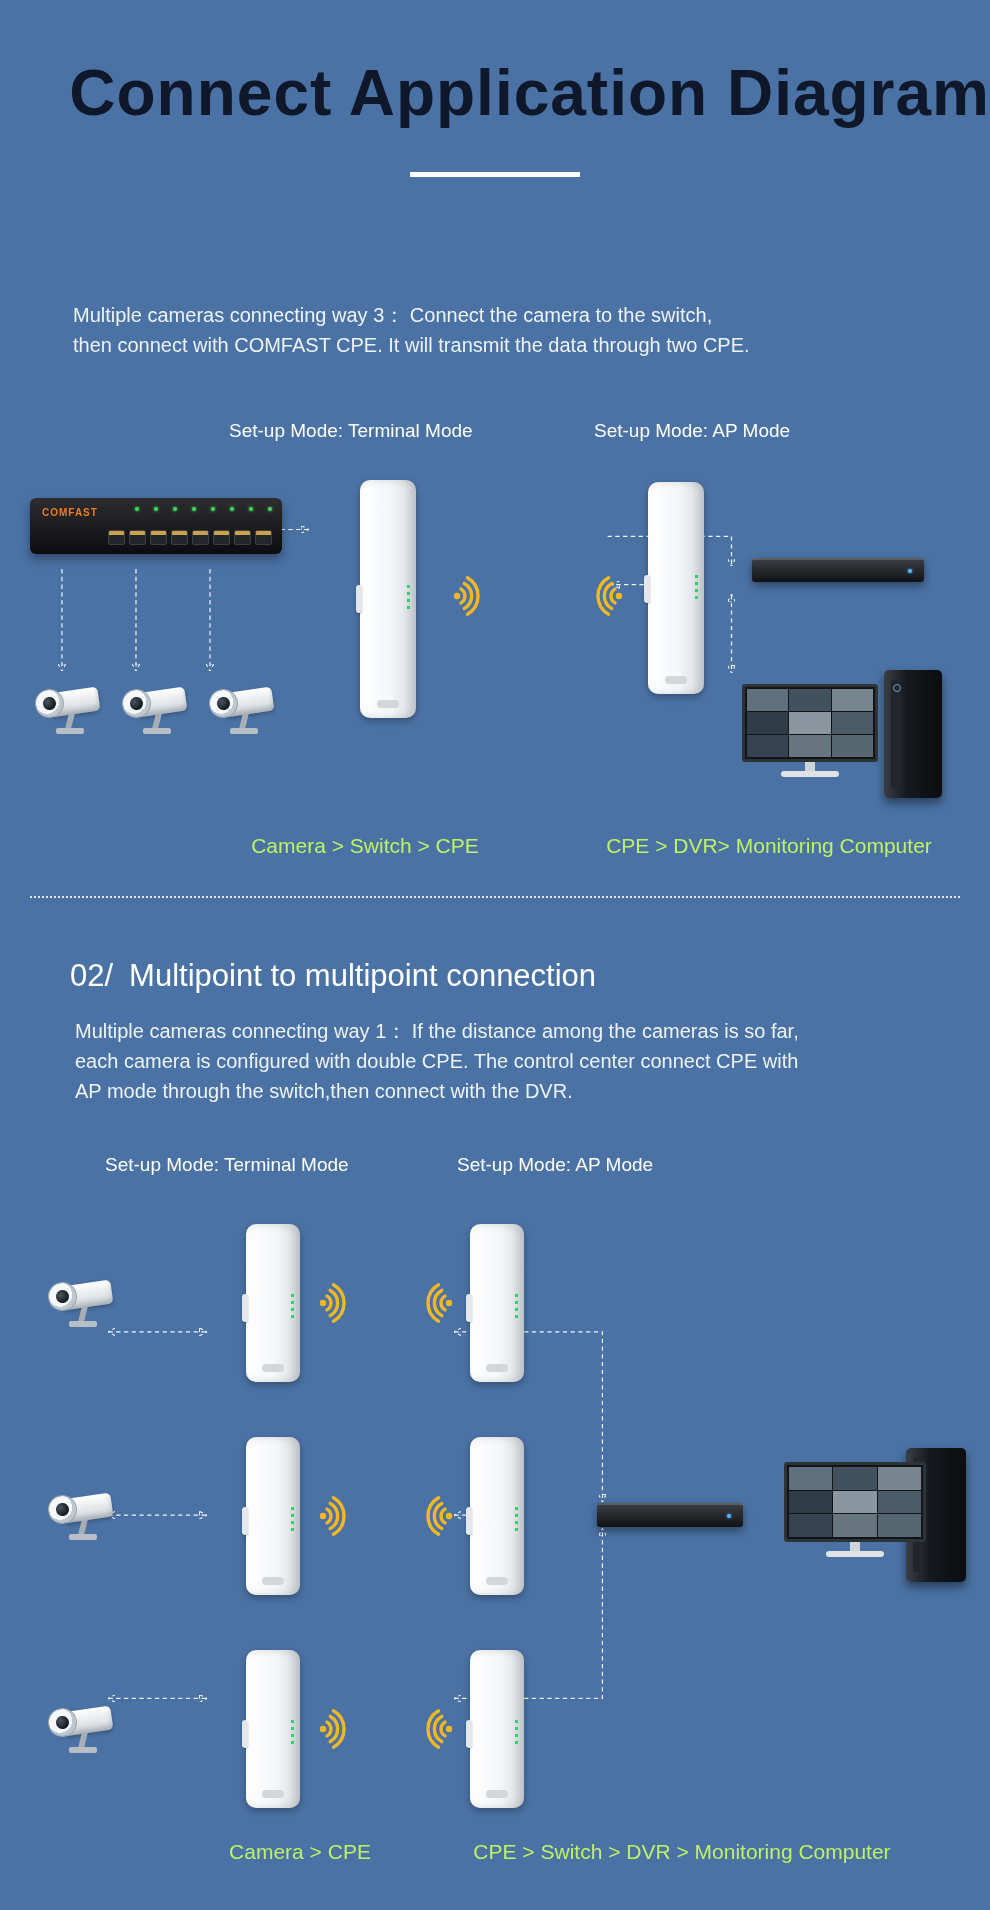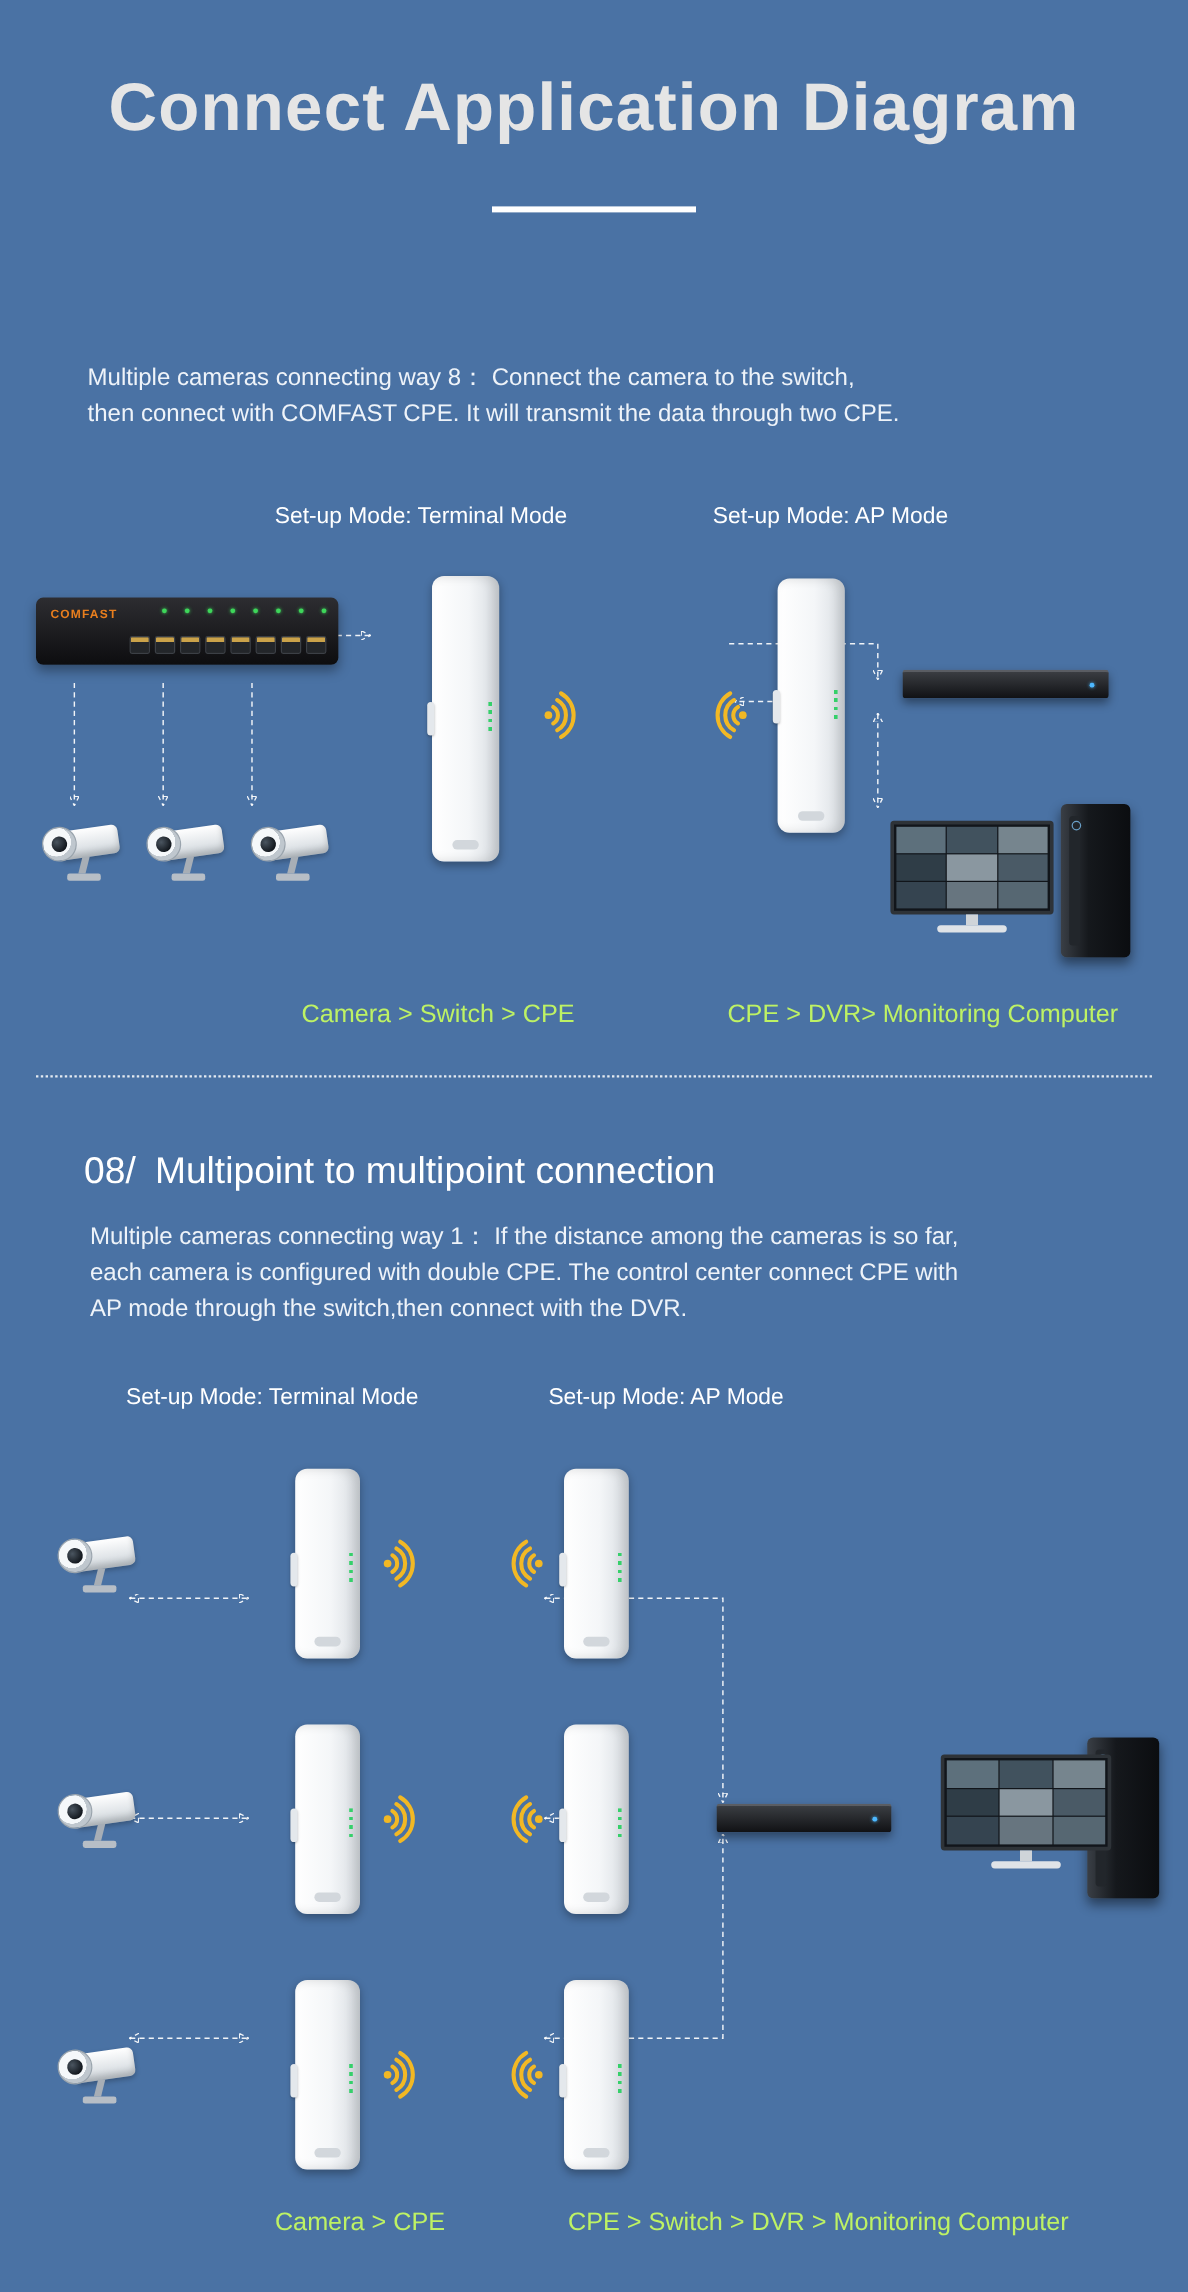--- a/index.html
+++ b/index.html
@@ -1,21 +1,21 @@
 <!DOCTYPE html>
 <html><head>
 <meta charset="utf-8">
 <style>
   html,body{margin:0;padding:0;background:#4a72a4;}
   .page{position:relative;width:990px;height:1910px;background:#4a72a4;overflow:hidden;
         font-family:"Liberation Sans",sans-serif;color:#ffffff;}
 
   
-  .page-title{position:absolute;top:56px;left:0;width:100%;text-align:center;
-              font-size:56px;font-weight:700;letter-spacing:1px;color:#e5e5e5;}
+  .page-title{position:absolute;top:56px;left:0;width:100%;text-align:right;
+              font-size:64px;font-weight:700;letter-spacing:1px;color:#0f172a;}
   .title-underline{position:absolute;top:172px;left:50%;transform:translateX(-50%);
                    width:170px;height:5px;background:#ffffff;}
   .sec-heading{position:absolute;font-size:31px;font-weight:400;color:#ffffff;}
   .sec-heading .num{margin-right:16px;}
   .sec-body{position:absolute;font-size:20px;line-height:30px;color:#eef3f9;font-weight:400;}
   .mode-label{position:absolute;font-size:19px;color:#ffffff;}
   .caption{position:absolute;font-size:21px;color:#bef264;text-align:center;}
   .dotted-sep{position:absolute;left:30px;right:30px;height:0;
               border-top:2px dotted rgba(255,255,255,.85);}
 
@@ -102,21 +102,21 @@
 </style>
 </head>
 <body>
 
 <div class="page">
 
   <div class="page-title">Connect Application Diagram</div>
   <div class="title-underline"></div>
 
   <div class="sec-body" style="left:73px;top:300px;">
-    <div>Multiple cameras connecting way 8： Connect the camera to the switch,</div>
+    <div>Multiple cameras connecting way 3： Connect the camera to the switch,</div>
     <div>then connect with COMFAST CPE. It will transmit the data through two CPE.</div>
   </div>
 
   <div class="mode-label" style="left:229px;top:420px;">Set-up Mode: Terminal Mode</div>
   <div class="mode-label" style="left:594px;top:420px;">Set-up Mode: AP Mode</div>
 
   <div class="diagram" style="top:470px;height:360px;">
 
     <svg class="links" viewBox="0 0 990 360">
       <defs>
@@ -217,21 +217,21 @@
       <div class="base"></div>
     </div>
   </div>
 
   <div class="caption" style="left:165px;top:834px;width:400px;">Camera &gt; Switch &gt; CPE</div>
   <div class="caption" style="left:569px;top:834px;width:400px;">CPE &gt; DVR&gt; Monitoring Computer</div>
 
   <div class="dotted-sep" style="top:896px;"></div>
 
   <div class="sec-heading" style="left:70px;top:958px;">
-    <span class="num">08/</span><span>Multipoint to multipoint connection</span>
+    <span class="num">02/</span><span>Multipoint to multipoint connection</span>
   </div>
   <div class="sec-body" style="left:75px;top:1016px;">
     <div>Multiple cameras connecting way 1： If the distance among the cameras is so far,</div>
     <div>each camera is configured with double CPE. The control center connect CPE with</div>
     <div>AP mode through the switch,then connect with the DVR.</div>
   </div>
 
   <div class="mode-label" style="left:105px;top:1154px;">Set-up Mode: Terminal Mode</div>
   <div class="mode-label" style="left:457px;top:1154px;">Set-up Mode: AP Mode</div>
 

